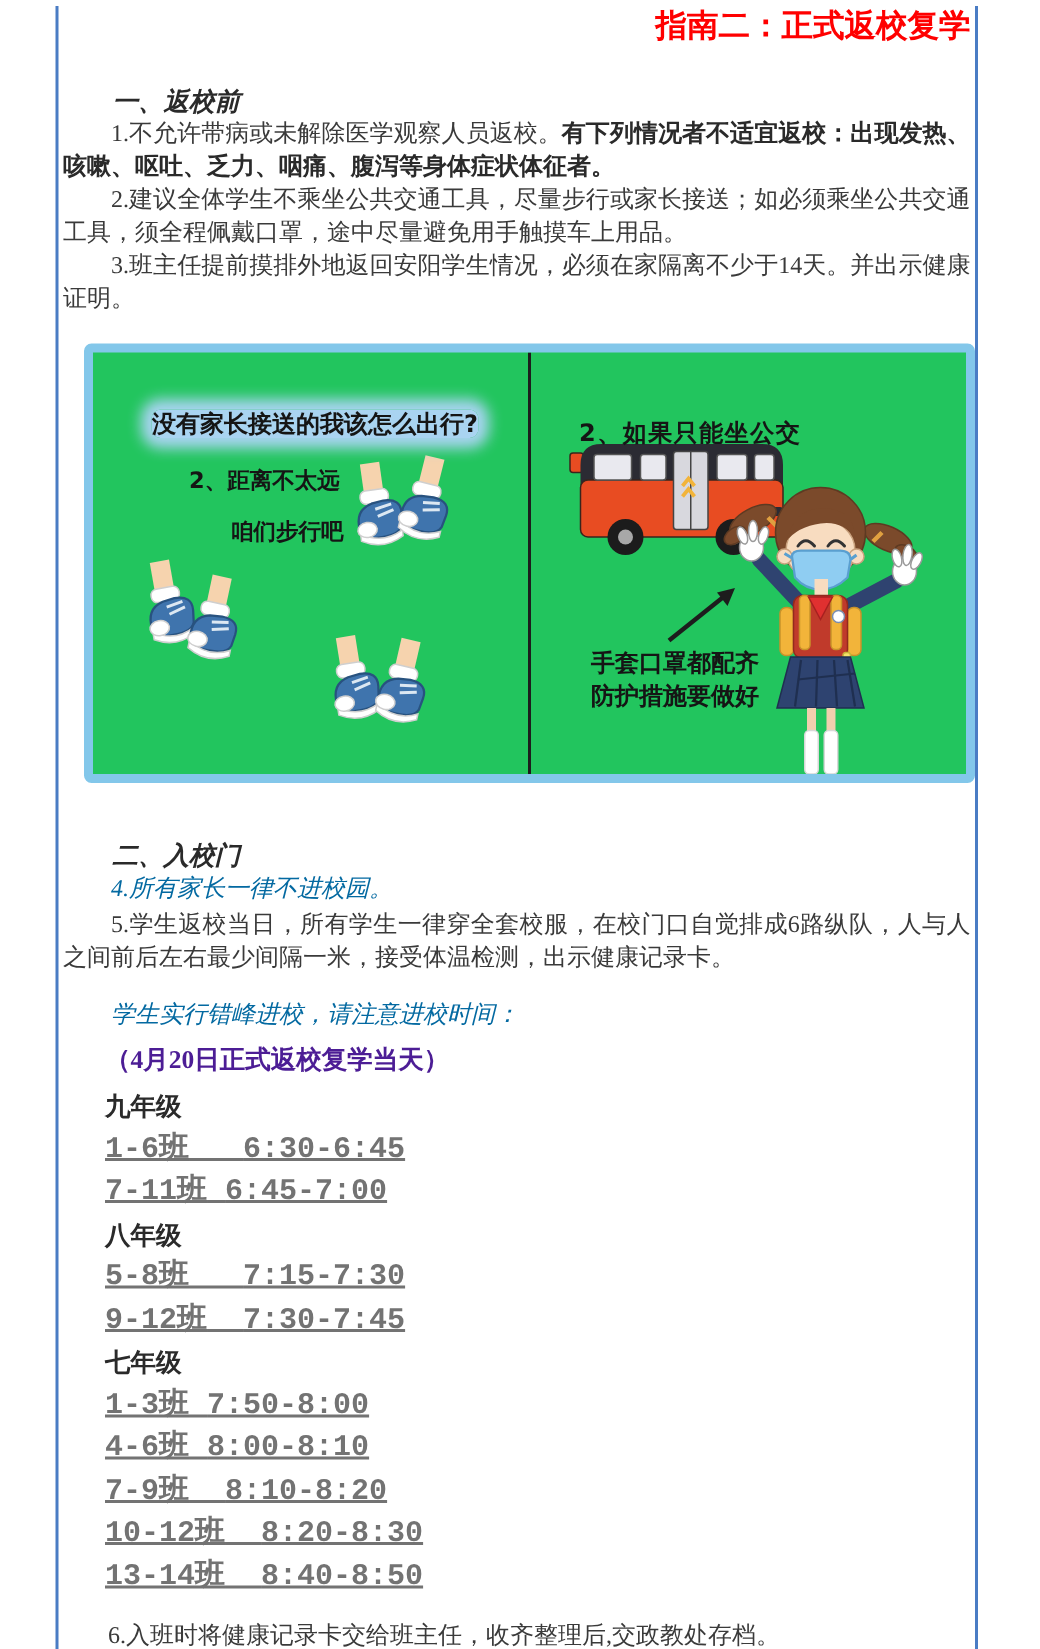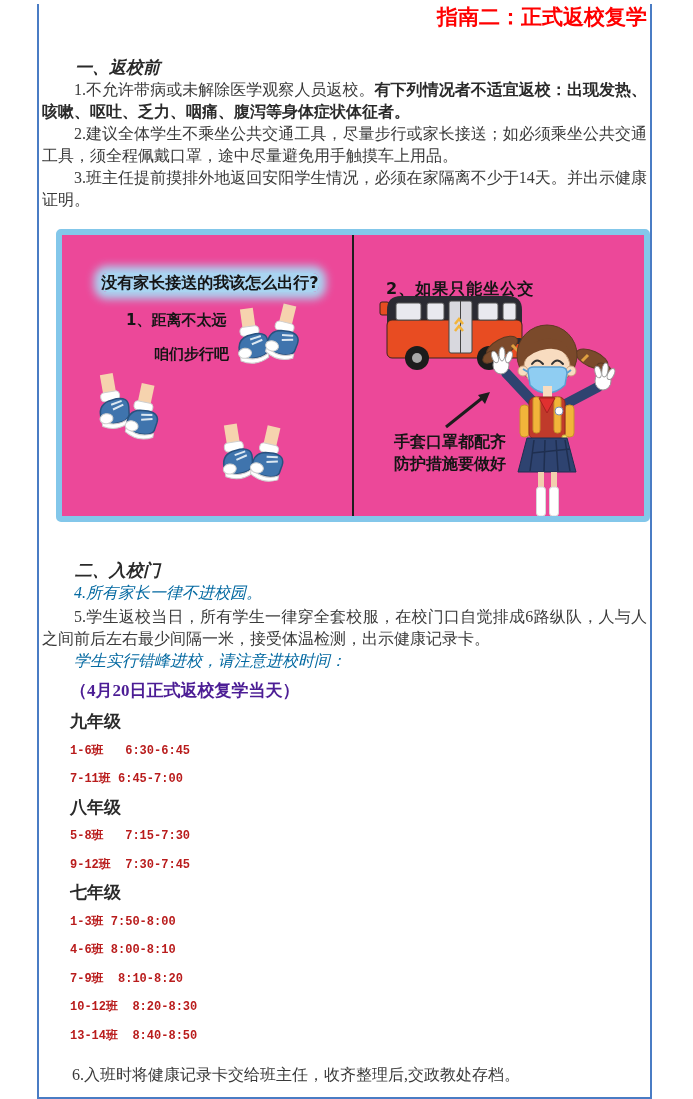--- a/index.html
+++ b/index.html
@@ -8,35 +8,35 @@
         border-left:2px solid #4a7cc4;border-right:2px solid #4a7cc4;border-bottom:2px solid #4a7cc4;
         margin-left:37px;width:615px;padding:0 3px;background:#fff;}
   .doc-title{margin:4px 0 0 2px;font-size:21px;line-height:26px;font-weight:bold;color:#ff0000;text-align:right;}
   .sec-heading{margin-top:27px;font-size:17px;line-height:22px;font-weight:bold;color:#2a2a2a;text-indent:33px;font-style:italic;}
   .para{margin:0;font-size:16px;line-height:22px;text-indent:32px;color:#3a3a3a;text-align:justify;}
   .para b{color:#2a2a2a;}
   .plain{margin:0;font-size:16px;line-height:22px;text-indent:32px;color:#0369a1;font-style:italic;}
   .date-note{margin:7px 0 0 0;font-size:17px;line-height:24px;font-weight:bold;color:#4c1d95;text-indent:28px;}
   
   .illus{position:relative;box-sizing:border-box;margin:18px 0 0 14px;width:594px;height:293px;
-         border:6px solid #83c7ea;border-radius:5px;background:#ec4899;overflow:hidden;}
+         border:6px solid #83c7ea;border-radius:5px;background:#22c55e;overflow:hidden;}
   .divider{position:absolute;left:290px;top:0;width:2px;height:100%;background:#1d1d1d;}
   .comic{font-family:"DejaVu Sans","Liberation Sans",sans-serif;font-weight:bold;color:#151515;}
   .l-title{position:absolute;left:20px;top:38px;width:256px;text-align:center;font-size:16px;line-height:20px;}
   .l-title span{background:#a9d4f1;box-shadow:0 0 9px 7px #a9d4f1;border-radius:6px;}
   .l-cap1{position:absolute;left:64px;top:76px;font-size:15px;}
   .l-cap2{position:absolute;left:92px;top:110px;font-size:15px;}
   .r-title{position:absolute;left:324px;top:44px;font-size:16px;letter-spacing:1px;}
   .r-cap{position:absolute;left:332px;top:196px;font-size:16px;line-height:22px;}
   .art{position:absolute;top:0;}
   
   .schedule{margin-top:5px;}
   .grade{font-size:17px;line-height:28.5px;font-weight:bold;color:#2a2a2a;padding-left:28px;}
-  .s-row{font-family:"Liberation Mono","DejaVu Sans Mono",monospace;font-size:12px;line-height:28.5px;
-         font-weight:bold;color:#b91c1c;padding-left:28px;white-space:pre;}
+  .s-row{font-family:"Liberation Mono","DejaVu Sans Mono",monospace;font-size:20px;line-height:28.5px;
+         font-weight:bold;color:#737373;padding-left:28px;white-space:pre;text-decoration:underline;}
   .item6{margin:14px 0 4px 0;font-size:16px;line-height:22px;text-indent:30px;color:#3a3a3a;}
 </style>
 </head>
 <body>
 
 <div class="page">
 
   <h1 class="doc-title">指南二：正式返校复学</h1>
 
   <div class="sec-heading">一、返校前</div>
@@ -147,34 +147,34 @@
 
       <g>
         <line x1="92" y1="192" x2="132" y2="160" stroke="#1d1d1d" stroke-width="3"></line>
         <polygon points="136,157 124,160 131,169" fill="#1d1d1d"></polygon>
       </g>
     </svg>
 
     <div class="divider"></div>
 
     <div class="comic l-title"><span>没有家长接送的我该怎么出行?</span></div>
-    <div class="comic l-cap1">1、距离不太远</div>
+    <div class="comic l-cap1">2、距离不太远</div>
     <div class="comic l-cap2">咱们步行吧</div>
     <div class="comic r-title">2、如果只能坐公交</div>
     <div class="comic r-cap">
       <div>手套口罩都配齐</div>
       <div>防护措施要做好</div>
     </div>
   </div>
 
   <div class="sec-heading" style="margin-top:38px;">二、入校门</div>
 
   <p class="plain">4.所有家长一律不进校园。</p>
   <p class="para" style="margin-top:2px;">5.学生返校当日，所有学生一律穿全套校服，在校门口自觉排成6路纵队，人与人之间前后左右最少间隔一米，接受体温检测，出示健康记录卡。</p>
-  <p class="plain" style="margin-top:0;">学生实行错峰进校，请注意进校时间：</p>
+  <p class="plain" style="margin-top:16px;">学生实行错峰进校，请注意进校时间：</p>
 
   <div class="date-note">（4月20日正式返校复学当天）</div>
 
   <div class="schedule">
     <div class="grade">九年级</div>
     <div class="s-row"><span>1-6班</span><span>   </span><span>6:30-6:45</span></div>
     <div class="s-row"><span>7-11班</span><span> </span><span>6:45-7:00</span></div>
 
     <div class="grade">八年级</div>
     <div class="s-row"><span>5-8班</span><span>   </span><span>7:15-7:30</span></div>

